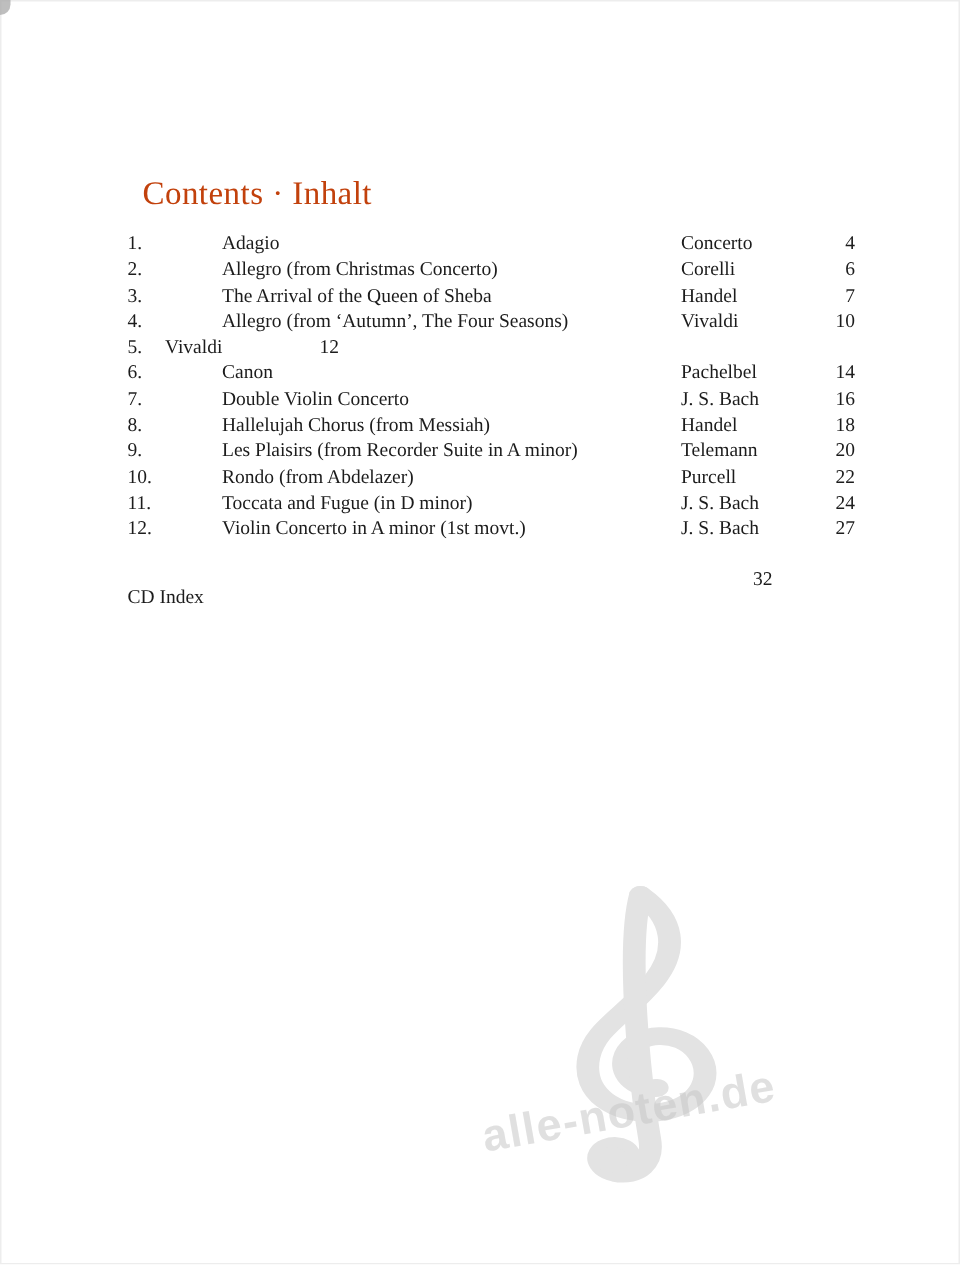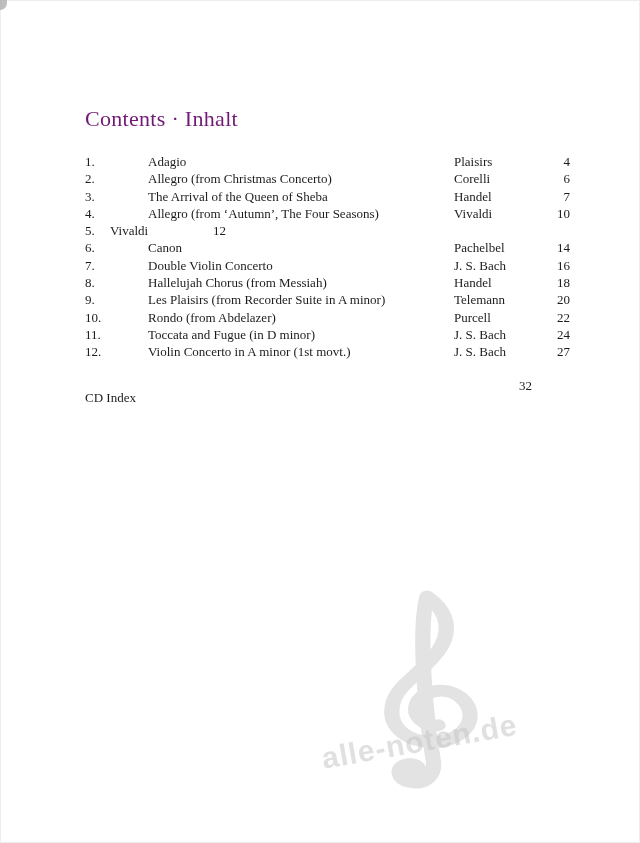--- a/index.html
+++ b/index.html
@@ -16,45 +16,45 @@
   .corner-artifact {
     position:absolute; left:0; top:0;
     width:7px; height:10px;
     background:#a8a8a8;
     border-radius:0 0 7px 0;
     opacity:.75;
   }
   .page-title {
     position:absolute;
     left:85px; top:106px;
-    margin:0;
+    margin:10px;
     font-size:22px;
     font-weight:normal;
     letter-spacing:0.3px;
-    color:#701a75;
+    color:#c2410c;
   }
   .toc {
     position:absolute;
     left:85px; top:153px;
     width:447px;
     font-size:13px;
   }
   .toc-row { display:flex; line-height:17.3px; }
   .toc-num      { width:25px; flex:none; }
   .toc-title    { width:306px; flex:none; white-space:nowrap; overflow:hidden;margin-left:38px; }
   .toc-composer { width:86px; flex:none; }
   .toc-page     { width:30px; flex:none; text-align:right; }
   .italic { }
   .cd-row {
     display:flex;
     margin-top:16px;
     line-height:17.3px;
   }
   .cd-label { flex:1;margin-top:12px; }
-  .cd-page  { width:30px; flex:none; text-align:right; }
+  .cd-page  { width:30px; flex:none; }
   .watermark { position:absolute; pointer-events:none; }
   .wm-clef {
     position:absolute;
     left:350px; top:575px;
     width:152px; height:236px;
   }
   .wm-text {
     position:absolute;
     left:322px; top:742px;
     transform:rotate(-10deg);
@@ -74,21 +74,21 @@
 
   <div class="corner-artifact"></div>
 
   <h1 class="page-title">Contents · Inhalt</h1>
 
   <div class="toc">
 
     <div class="toc-row">
         <span class="toc-num">1.</span>
         <span class="toc-title"><span>Adagio</span></span>
-        <span class="toc-composer">Plaisirs</span>
+        <span class="toc-composer">Concerto</span>
         <span class="toc-page">4</span>
       </div>
       <div class="toc-row">
         <span class="toc-num">2.</span>
         <span class="toc-title"><span>Allegro (from </span><span class="italic">Christmas Concerto</span><span>)</span></span>
         <span class="toc-composer">Corelli</span>
         <span class="toc-page">6</span>
       </div>
       <div class="toc-row">
         <span class="toc-num">3.</span>

